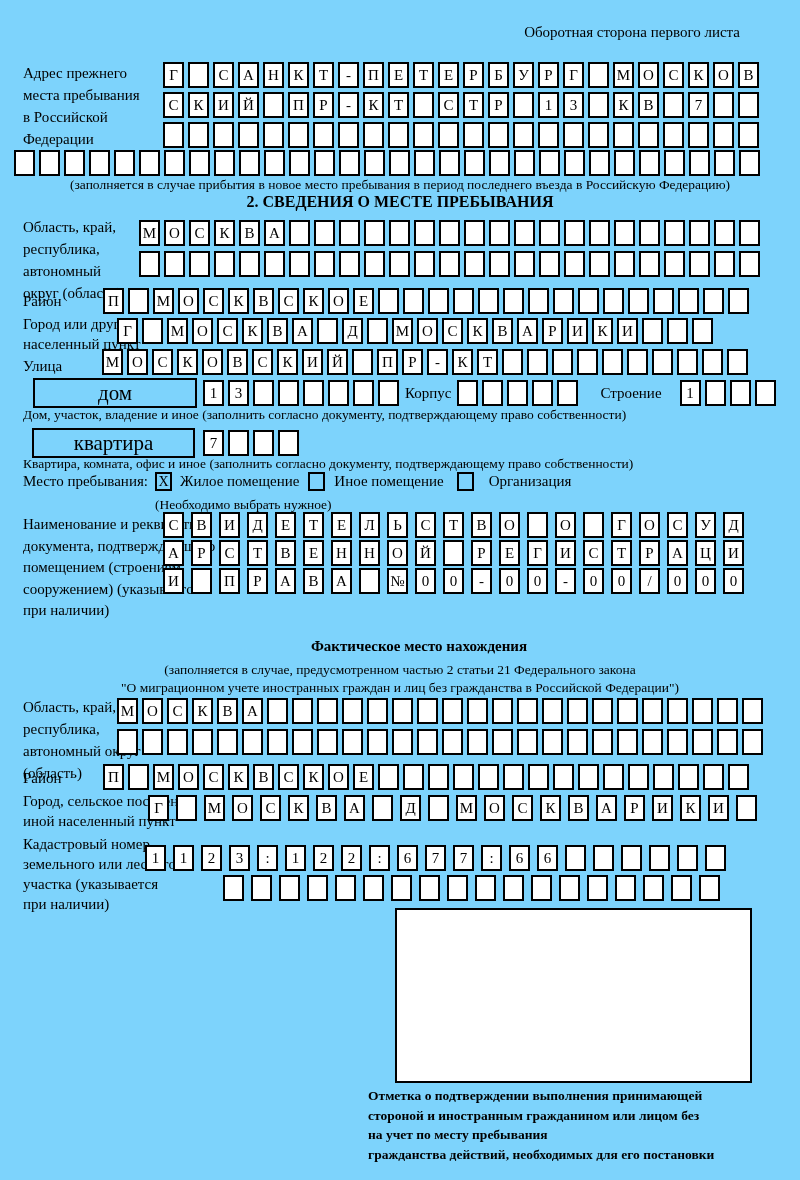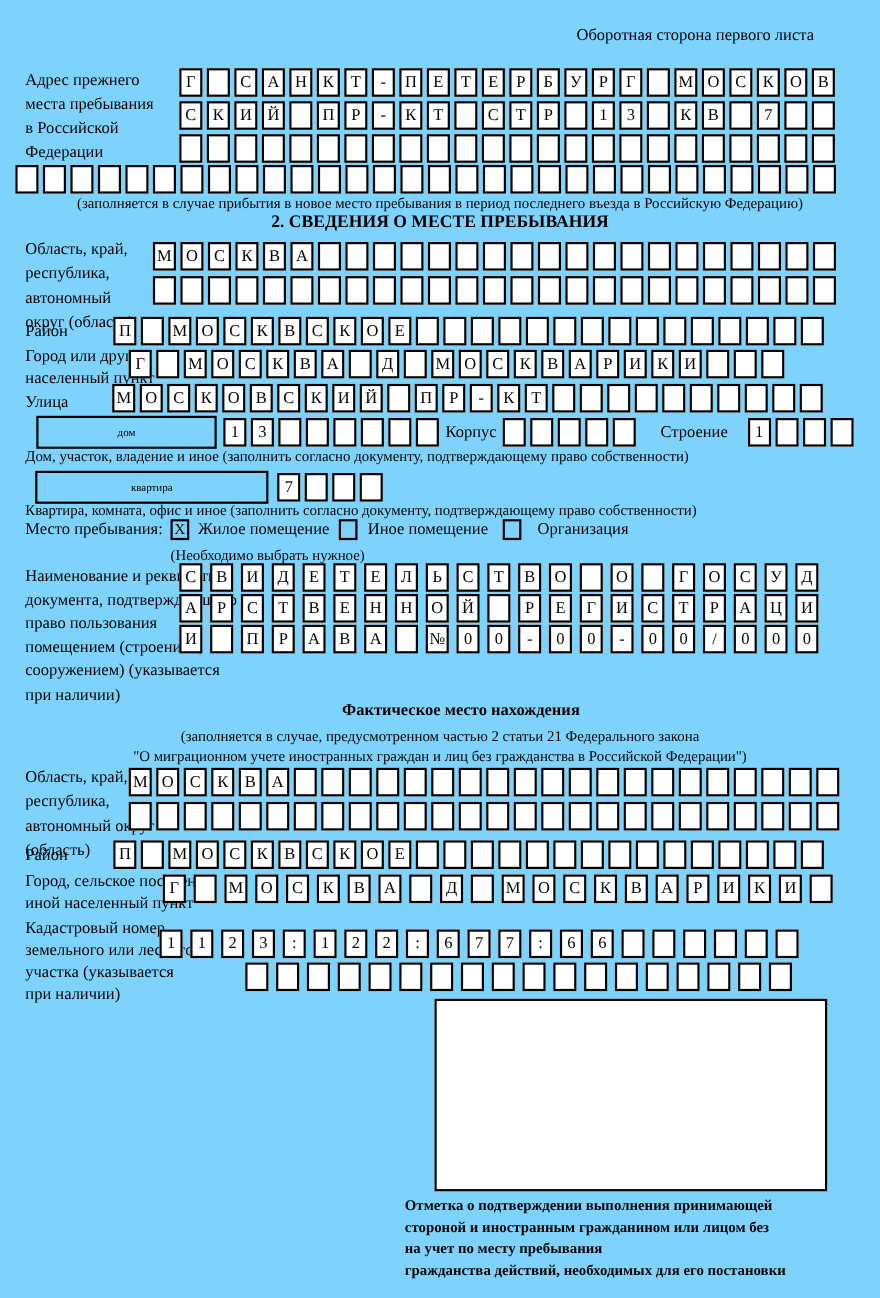--- a/index.html
+++ b/index.html
@@ -11,21 +11,21 @@
   .note{font-size:13.5px;}
   .center{left:0;right:0;text-align:center;}
   .title{font-weight:bold;font-size:16px;}
   .subtitle{font-weight:bold;font-size:15px;padding-left:38px;}
   .boxrow{display:flex;align-items:center;}
   .cell{flex:none;box-sizing:border-box;width:21px;height:26px;border:2px solid #000;
         margin-right:4px;display:inline-flex;align-items:center;justify-content:center;
         font-size:15px;background:#fff;}
   .wide .cell{margin-right:7px;}
   .namedbox{flex:none;box-sizing:border-box;height:30px;border:2px solid #000;
-        display:inline-flex;align-items:center;justify-content:center;font-size:10px;}
+        display:inline-flex;align-items:center;justify-content:center;font-size:21px;}
   .inline-lbl{font-size:15px;white-space:nowrap;}
   .chk{flex:none;box-sizing:border-box;width:17px;height:19px;border:2px solid #000;
         display:inline-flex;align-items:center;justify-content:center;font-size:14px;}
   .stampbox{box-sizing:border-box;border:2px solid #000;background:#fff;}
   .caption{font-size:13.5px;font-weight:bold;line-height:19.5px;text-align:left;font-family:Liberation Serif, serif;}
 </style>
 </head>
 <body>
 
 <div class="page">
@@ -328,21 +328,21 @@
     <span class="boxrow">
         <span class="cell">1</span>
         <span class="cell"></span>
         <span class="cell"></span>
         <span class="cell"></span>
       </span>
   </div>
   <div class="abs note" style="top:407px;left:23px;">Дом, участок, владение и иное (заполнить согласно документу, подтверждающему право собственности)</div>
 
   <div class="abs boxrow" style="top:428px;left:32px;">
-    <span class="namedbox" style="width:212px;margin-right:8px;">квартира</span>
+    <span class="namedbox" style="width:163px;margin-right:8px;">квартира</span>
     <span class="boxrow">
         <span class="cell">7</span>
         <span class="cell"></span>
         <span class="cell"></span>
         <span class="cell"></span>
       </span>
   </div>
   <div class="abs note" style="top:456px;left:23px;">Квартира, комната, офис и иное (заполнить согласно документу, подтверждающему право собственности)</div>
 
   <div class="abs boxrow" style="top:472px;left:23px;">
@@ -352,21 +352,20 @@
     <span class="chk" style="margin-left:9px;"></span>
     <span class="inline-lbl" style="margin-left:9px;">Иное помещение</span>
     <span class="chk" style="margin-left:13px;"></span>
     <span class="inline-lbl" style="margin-left:15px;">Организация</span>
   </div>
   <div class="abs note" style="top:497px;left:155px;">(Необходимо выбрать нужное)</div>
 
   <div class="abs lbl-tight" style="top:514px;left:23px;width:220px;">
       <div>Наименование и реквизиты</div>
       <div>документа, подтверждающего</div>
-      <div>право пользования</div>
       <div>помещением (строением,</div>
       <div>сооружением) (указывается</div>
       <div>при наличии)</div>
     </div>
   <div class="abs boxrow wide" style="top:512px;left:163px;">
       <span class="cell">С</span>
       <span class="cell">В</span>
       <span class="cell">И</span>
       <span class="cell">Д</span>
       <span class="cell">Е</span>

